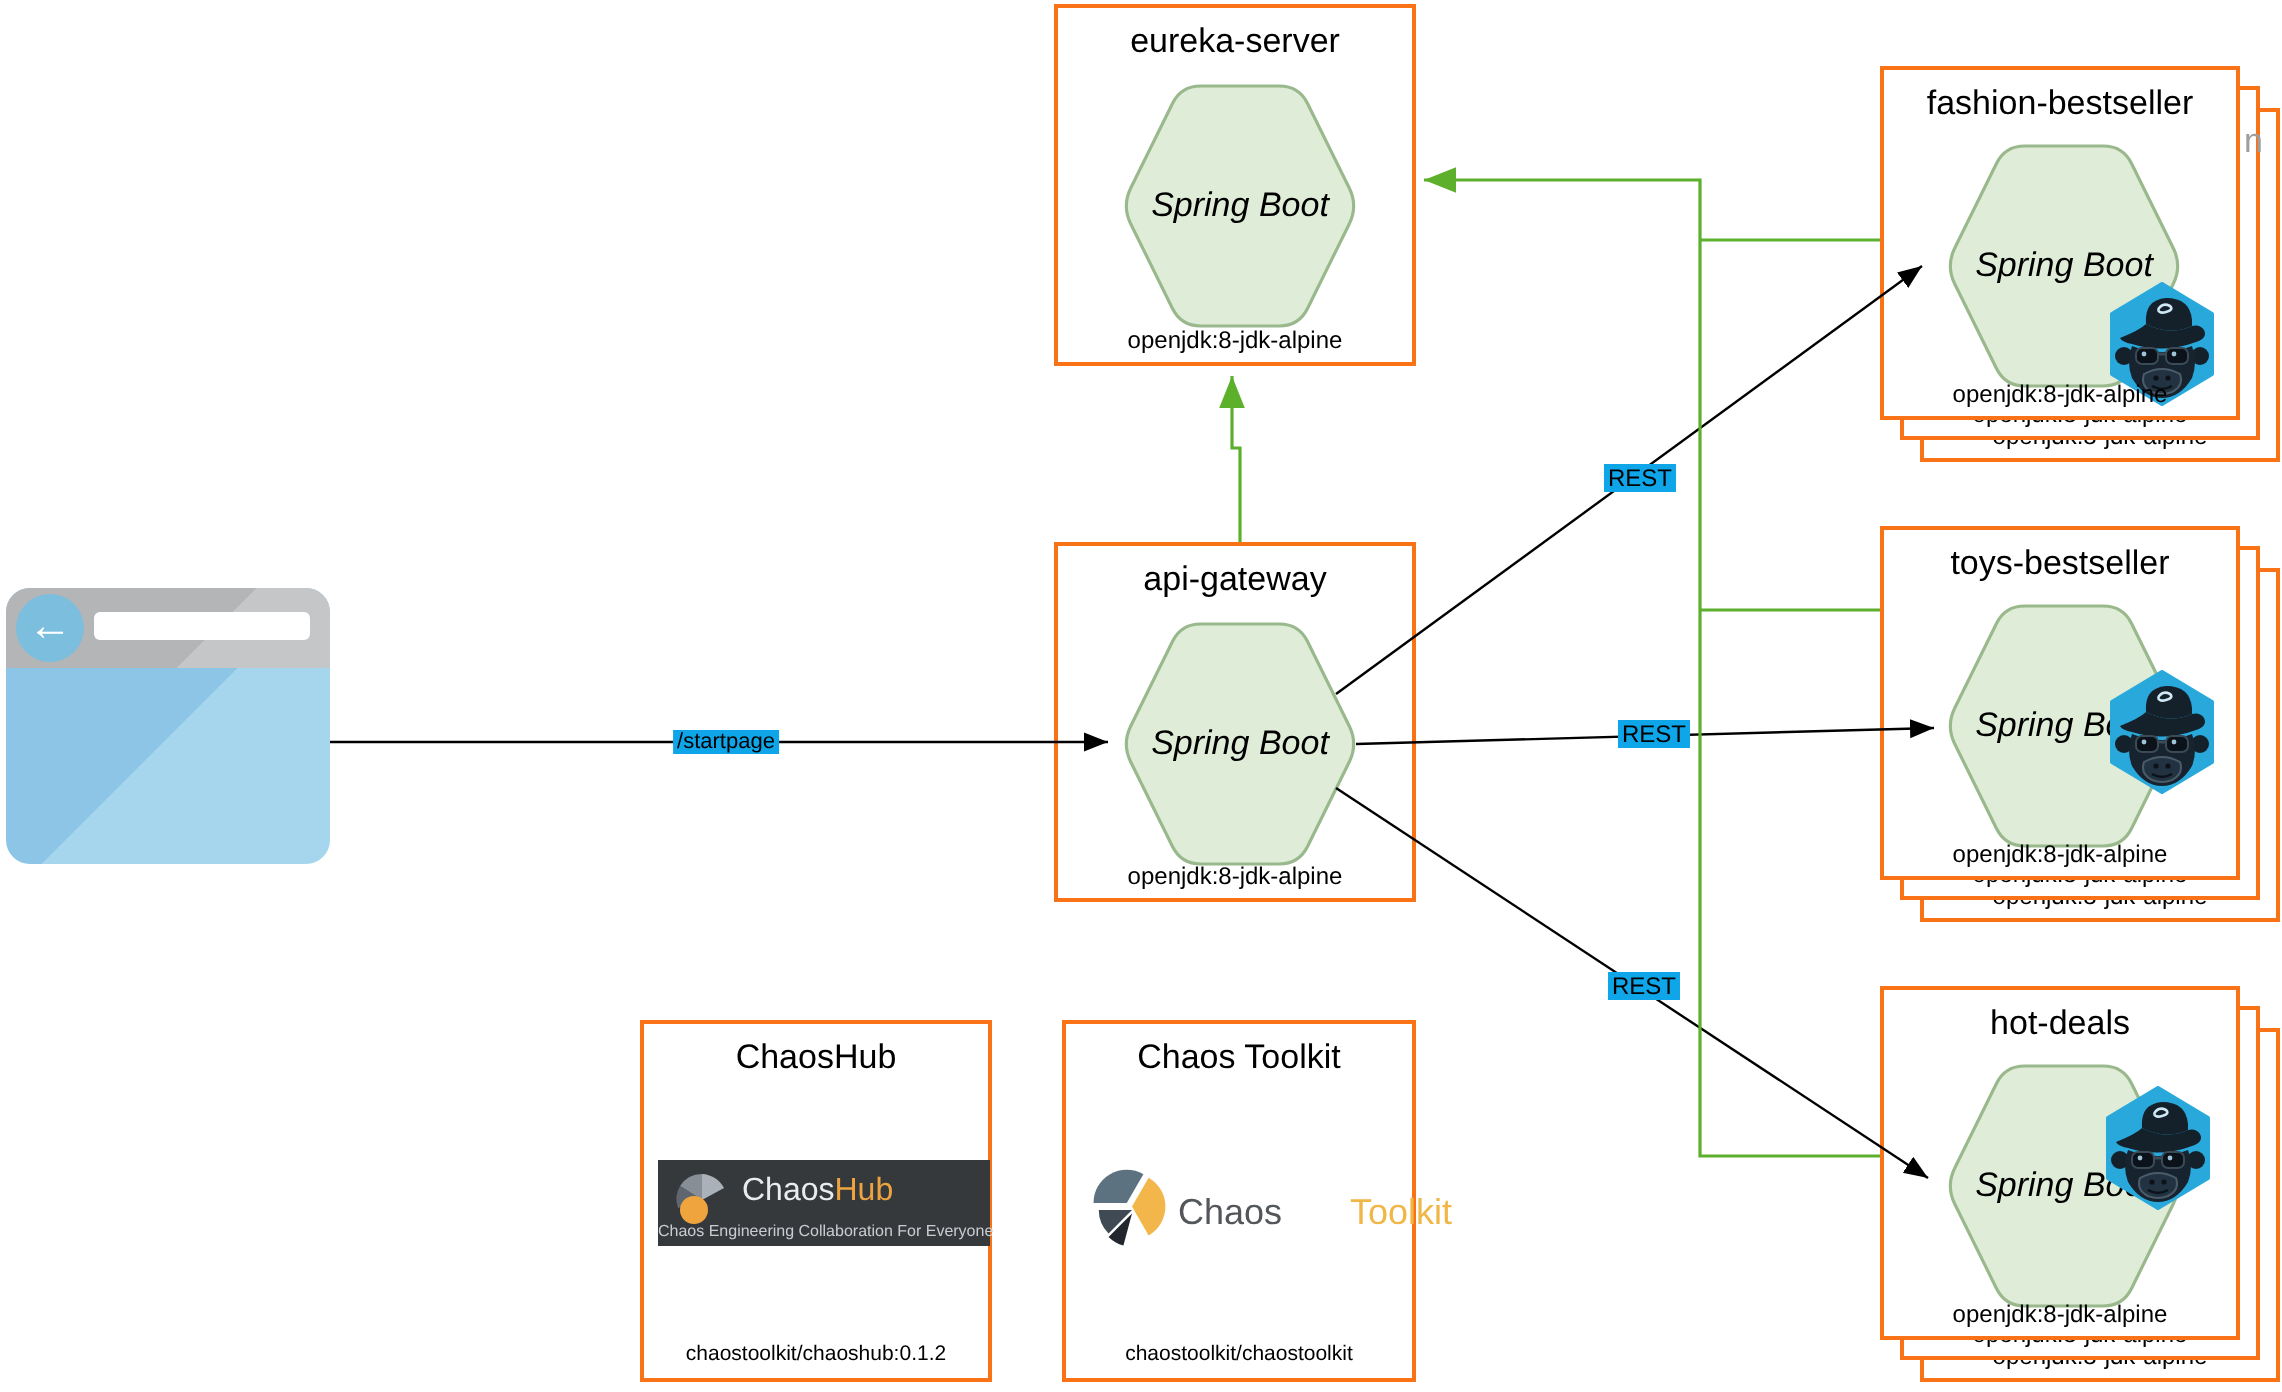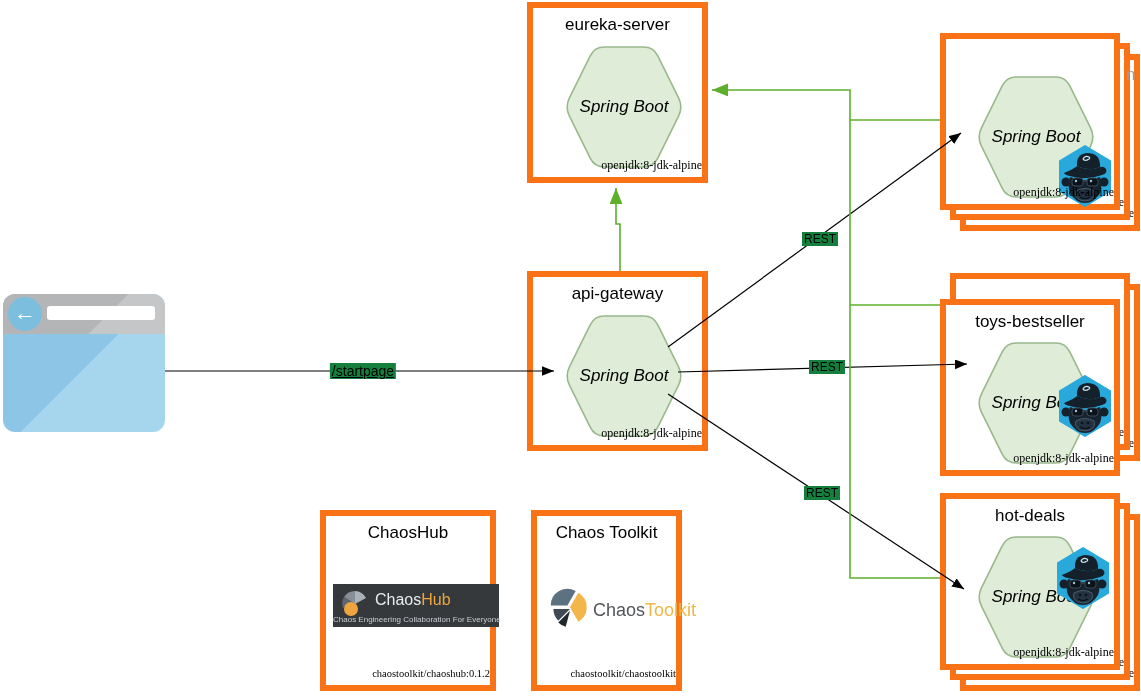--- a/index.html
+++ b/index.html
@@ -1,53 +1,53 @@
 <!DOCTYPE html>
 <html><head>
 <meta charset="utf-8">
 <style>
   html,body{margin:0;padding:0;background:#fff;}
   .canvas{position:relative;width:1141px;height:696px;background:#ffffff;
           font-family:"Liberation Sans",sans-serif;overflow:hidden;}
-  .node{position:absolute;background:#fff;border:6px solid #f97316;box-sizing:border-box;}
+  .node{position:absolute;background:#fff;border:2px solid #f97316;box-sizing:border-box;}
   .node-title{position:absolute;top:7px;left:0;width:100%;text-align:center;
               font-size:17px;color:#000;}
-  .image-label{position:absolute;bottom:4px;left:0;width:100%;text-align:right;
-               font-family:Liberation Serif, serif;
+  .image-label{position:absolute;bottom:4px;left:0;width:100%;text-align:center;
+               font-family:Liberation Sans, sans-serif;
                font-size:12px;color:#000;white-space:nowrap;}
   .image-label.small{font-size:10.5px;bottom:6px;}
   .hexwrap{position:absolute;width:118px;height:122px;font-style:italic;}
   .hex-text{position:absolute;top:51px;left:0;width:100%;text-align:center;
             font-size:17px;color:#000;}
   .monkey{position:absolute;width:58px;height:62px;}
   .peek{position:absolute;font-size:17px;color:#9e9e9e;}
-  .edge-label{position:absolute;transform:translate(-50%,-50%);background:#15803d;
+  .edge-label{position:absolute;transform:translate(-50%,-50%);background:#0ea5e9;
               padding:0 2px;font-size:12px;color:#000;z-index:7;white-space:nowrap;}
-  .edge-label.path{font-size:14px;text-decoration:underline;}
+  .edge-label.path{font-size:11px;}
   .overlay{position:absolute;left:0;top:0;z-index:6;pointer-events:none;}
   
   .browser{position:absolute;left:3px;top:294px;width:162px;height:138px;
            border-radius:12px;overflow:hidden;
            background:linear-gradient(135deg,#8cc5e5 52%,#a6d5ee 52%);}
   .browser-bar{position:absolute;left:0;top:0;width:100%;height:40px;
                background:linear-gradient(135deg,#b3b5b7 62%,#c4c6c8 62%);}
   .browser-back{position:absolute;left:5px;top:3px;width:34px;height:34px;border-radius:50%;
                 background:#7cbede;color:#fff;font-size:22px;font-weight:bold;
                 text-align:center;line-height:32px;}
   .browser-address{position:absolute;left:44px;top:12px;width:108px;height:14px;
                    background:#fff;border-radius:3px;}
   
   .hub-banner{position:absolute;left:7px;top:68px;width:166px;height:43px;background:#35393c;}
   .hub-text{position:absolute;left:42px;top:7px;font-size:16px;color:#e9ebed;}
   .hub-text .hub{color:#eda43f;}
   .hub-tag{position:absolute;bottom:3px;left:0;width:100%;text-align:left;
            font-size:8px;color:#c9cdd1;white-space:nowrap;}
   
   .ct-text{position:absolute;left:56px;top:84px;font-size:18px;color:#53565a;}
-  .ct-text .tk{color:#f0b746;}
+  .ct-text .tk{color:#f0b746;margin-left:34px;}
 </style>
 </head>
 <body>
 
 <div class="canvas">
 
   <div class="browser">
     <div class="browser-bar"></div>
     <div class="browser-back">←</div>
     <div class="browser-address"></div>
@@ -79,20 +79,21 @@
 
   <div>
     <div class="node" style="left:960px;top:54px;width:180px;height:177px;">
       <div class="image-label">openjdk:8-jdk-alpine</div>
     </div>
     <div class="node" style="left:950px;top:43px;width:180px;height:177px;">
       <div class="peek" style="left:170px;top:16px;">n</div>
       <div class="image-label">openjdk:8-jdk-alpine</div>
     </div>
     <div class="node" style="left:940px;top:33px;width:180px;height:177px;">
+      <div class="node-title">fashion-bestseller</div>
       <div class="hexwrap" style="left:31px;top:37px;">
         <svg width="118" height="122" viewBox="0 0 120 122">
           <path d="M4.4 52 L25.6 9 Q30 0 40 0 L80 0 Q90 0 94.4 9 L115.6 52 Q120 61 115.6 70
                    L94.4 113 Q90 122 80 122 L40 122 Q30 122 25.6 113 L4.4 70 Q0 61 4.4 52 Z" fill="#deecd8" stroke="#99b88c" stroke-width="1.6"></path>
         </svg>
         <div class="hex-text">Spring Boot</div>
       </div>
       <div class="monkey" style="left:110px;top:106px;">
         <svg width="58" height="62" viewBox="0 0 58 62">
           <path d="M29 1 L54 16 V46 L29 61 L4 46 V16 Z" fill="#29a8dc" stroke="#29a8dc" stroke-width="2" stroke-linejoin="round"></path>
@@ -117,21 +118,21 @@
     </div>
   </div>
 
   <div>
     <div class="node" style="left:960px;top:284px;width:180px;height:177px;">
       <div class="image-label">openjdk:8-jdk-alpine</div>
     </div>
     <div class="node" style="left:950px;top:273px;width:180px;height:177px;">
       <div class="image-label">openjdk:8-jdk-alpine</div>
     </div>
-    <div class="node" style="left:940px;top:263px;width:180px;height:177px;margin-top:36px;">
+    <div class="node" style="left:940px;top:263px;width:180px;height:177px;">
       <div class="node-title">toys-bestseller</div>
       <div class="hexwrap" style="left:31px;top:37px;">
         <svg width="118" height="122" viewBox="0 0 120 122">
           <path d="M4.4 52 L25.6 9 Q30 0 40 0 L80 0 Q90 0 94.4 9 L115.6 52 Q120 61 115.6 70
                    L94.4 113 Q90 122 80 122 L40 122 Q30 122 25.6 113 L4.4 70 Q0 61 4.4 52 Z" fill="#deecd8" stroke="#99b88c" stroke-width="1.6"></path>
         </svg>
         <div class="hex-text">Spring Boot</div>
       </div>
       <div class="monkey" style="left:110px;top:70px;">
         <svg width="58" height="62" viewBox="0 0 58 62">
@@ -205,21 +206,21 @@
         <path d="M15 15 L4 8 A13 13 0 0 1 15 2 Z" fill="#878e96"></path>
         <path d="M15 15 L3 19 A13 13 0 0 1 4 8 Z" fill="#5f6670"></path>
         <circle cx="11" cy="20" r="7" fill="#efa43e"></circle>
       </svg>
       <div class="hub-text"><span>Chaos</span><span class="hub">Hub</span></div>
       <div class="hub-tag">Chaos Engineering Collaboration For Everyone</div>
     </div>
     <div class="image-label small">chaostoolkit/chaoshub:0.1.2</div>
   </div>
 
-  <div class="node" style="left:531px;top:510px;width:151px;height:181px;">
+  <div class="node" style="left:531px;top:510px;width:177px;height:181px;">
     <div class="node-title">Chaos Toolkit</div>
     <svg width="42" height="42" viewBox="0 0 48 48" style="position:absolute;left:12px;top:72px;">
       <path d="M24 22 L33.5 5.5 A19 19 0 0 1 33.5 38.5 Z" fill="#f2b64a"></path>
       <path d="M21 20 L2 20 A19 19 0 0 1 30.5 3.5 Z" fill="#5d7280"></path>
       <path d="M24 24 L10.6 37.4 A19 19 0 0 1 5 24 Z" fill="#3f4a54"></path>
       <path d="M24 26 L19.1 44.3 A19 19 0 0 1 10.6 39.4 Z" fill="#22272e"></path>
     </svg>
     <div class="ct-text"><span>Chaos</span><span class="tk">Toolkit</span></div>
     <div class="image-label small">chaostoolkit/chaostoolkit</div>
   </div>

